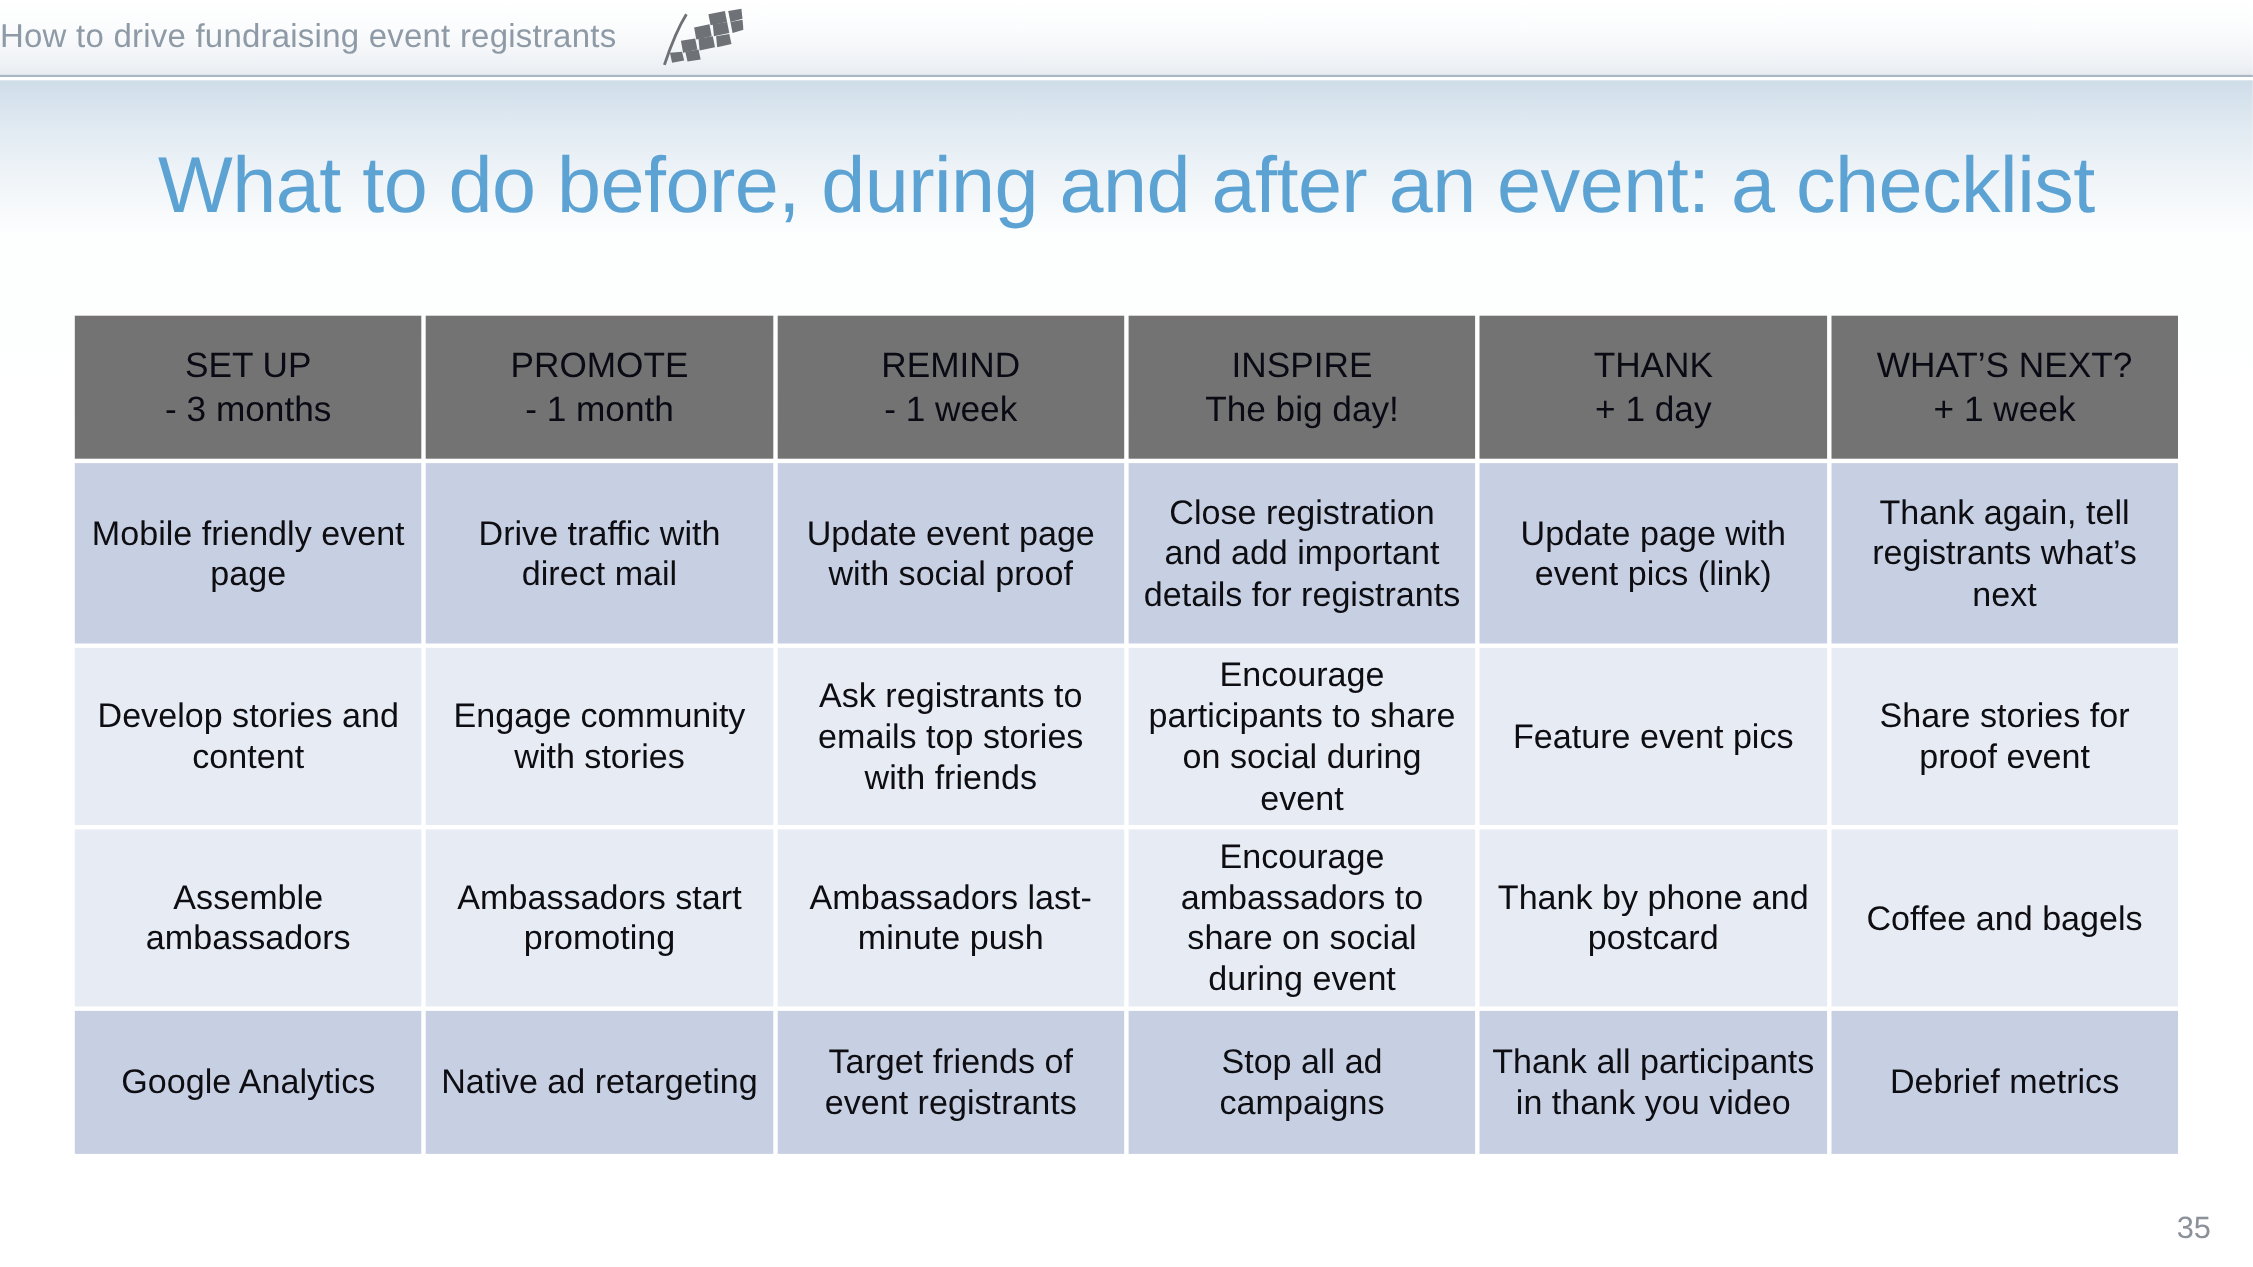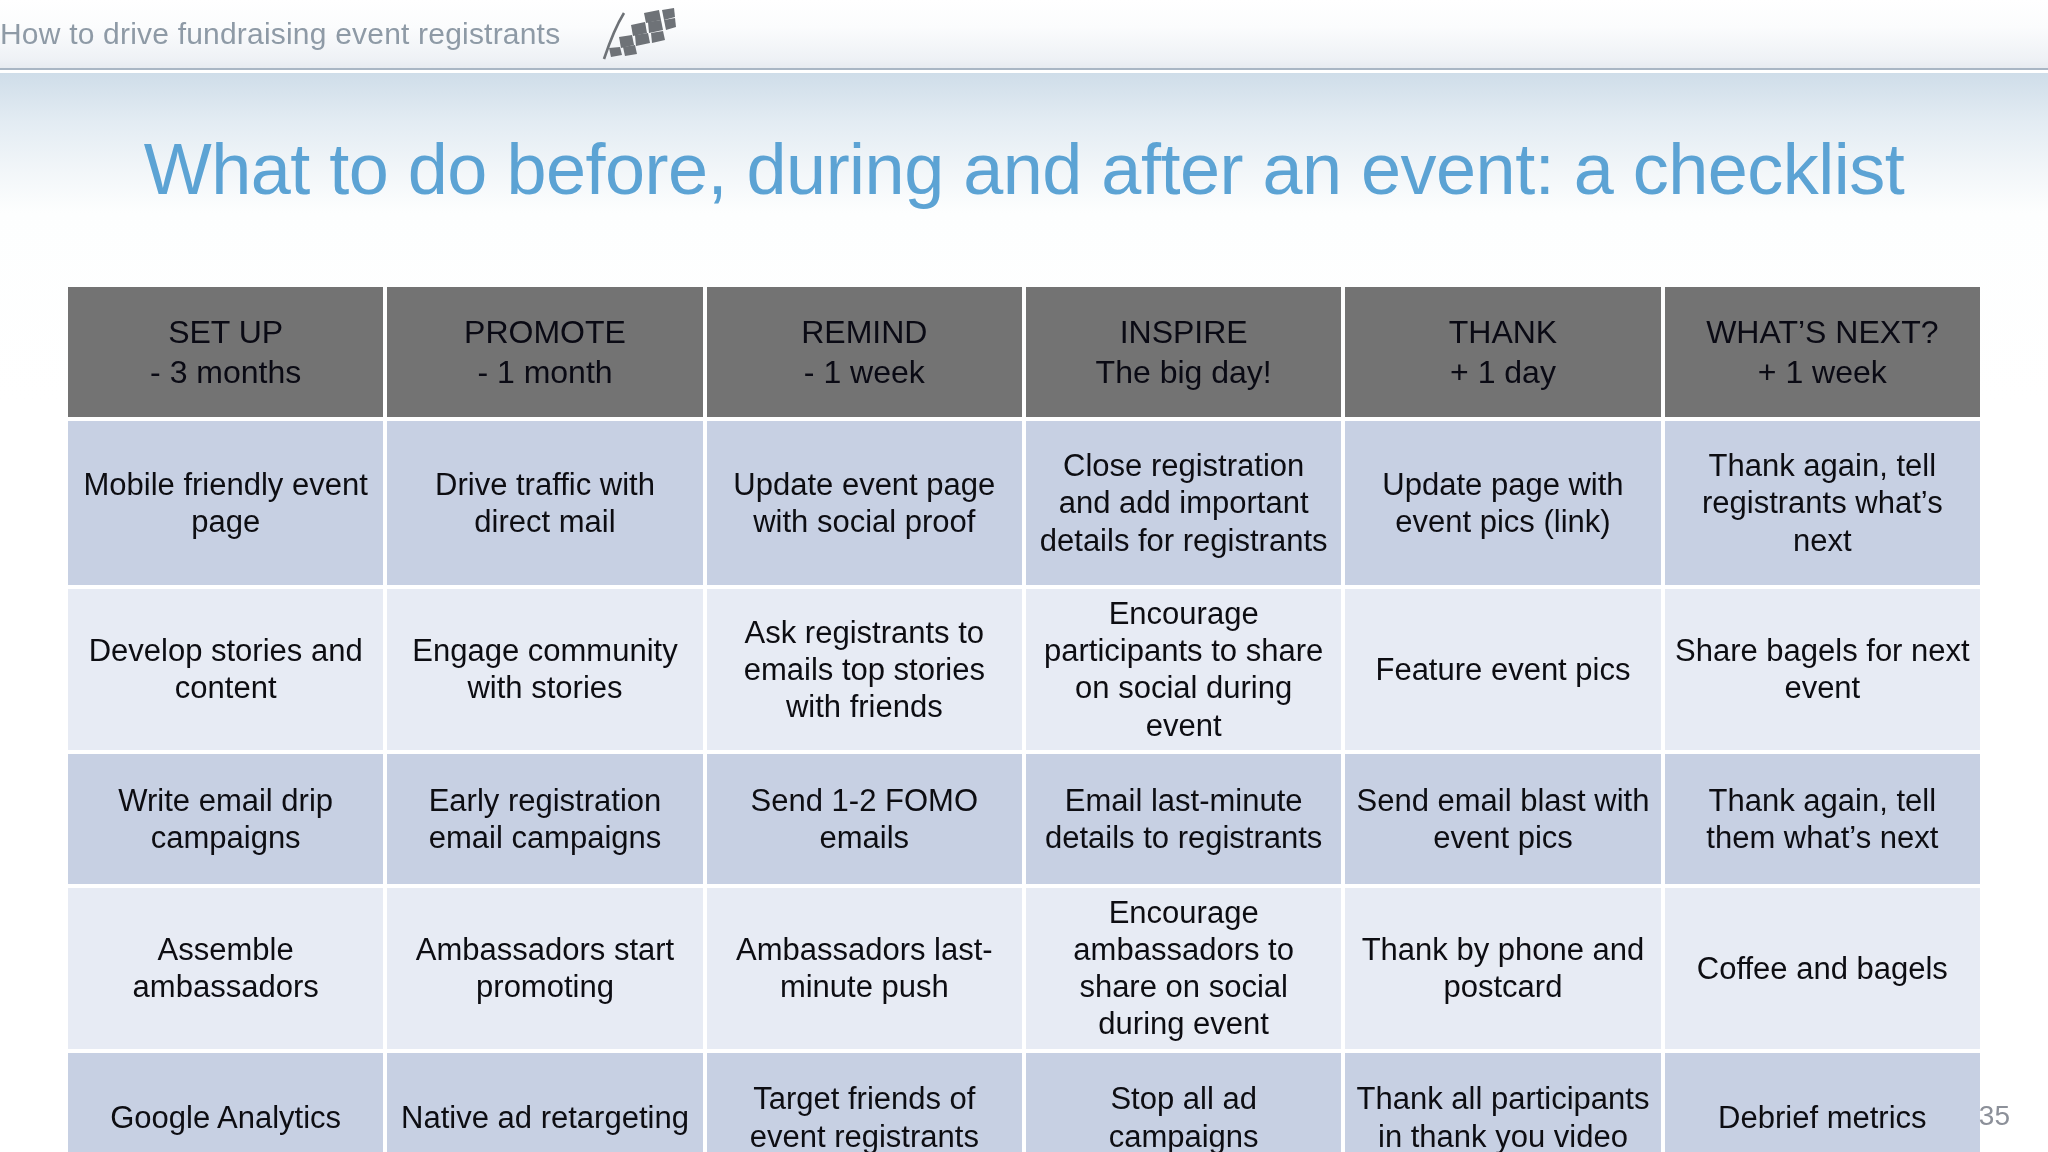--- a/index.html
+++ b/index.html
@@ -198,29 +198,21 @@
       <td>Close registration and add important details for registrants</td>
       <td>Update page with event pics (link)</td>
       <td>Thank again, tell registrants what’s next</td>
     </tr>
     <tr class="row-light r2">
       <td>Develop stories and content</td>
       <td>Engage community with stories</td>
       <td>Ask registrants to emails top stories with friends</td>
       <td>Encourage participants to share on social during event</td>
       <td>Feature event pics</td>
-      <td>Share bagels for next event</td>
-    </tr>
-    <tr class="row-dark r3">
-      <td>Write email drip campaigns</td>
-      <td>Early registration email campaigns</td>
-      <td>Send 1-2 FOMO emails</td>
-      <td>Email last-minute details to registrants</td>
-      <td>Send email blast with event pics</td>
-      <td>Thank again, tell them what’s next</td>
+      <td>Share stories for proof event</td>
     </tr>
     <tr class="row-light r4">
       <td>Assemble ambassadors</td>
       <td>Ambassadors start promoting</td>
       <td>Ambassadors last-minute push</td>
       <td>Encourage ambassadors to share on social during event</td>
       <td>Thank by phone and postcard</td>
       <td>Coffee and bagels</td>
     </tr>
     <tr class="row-dark r5">

